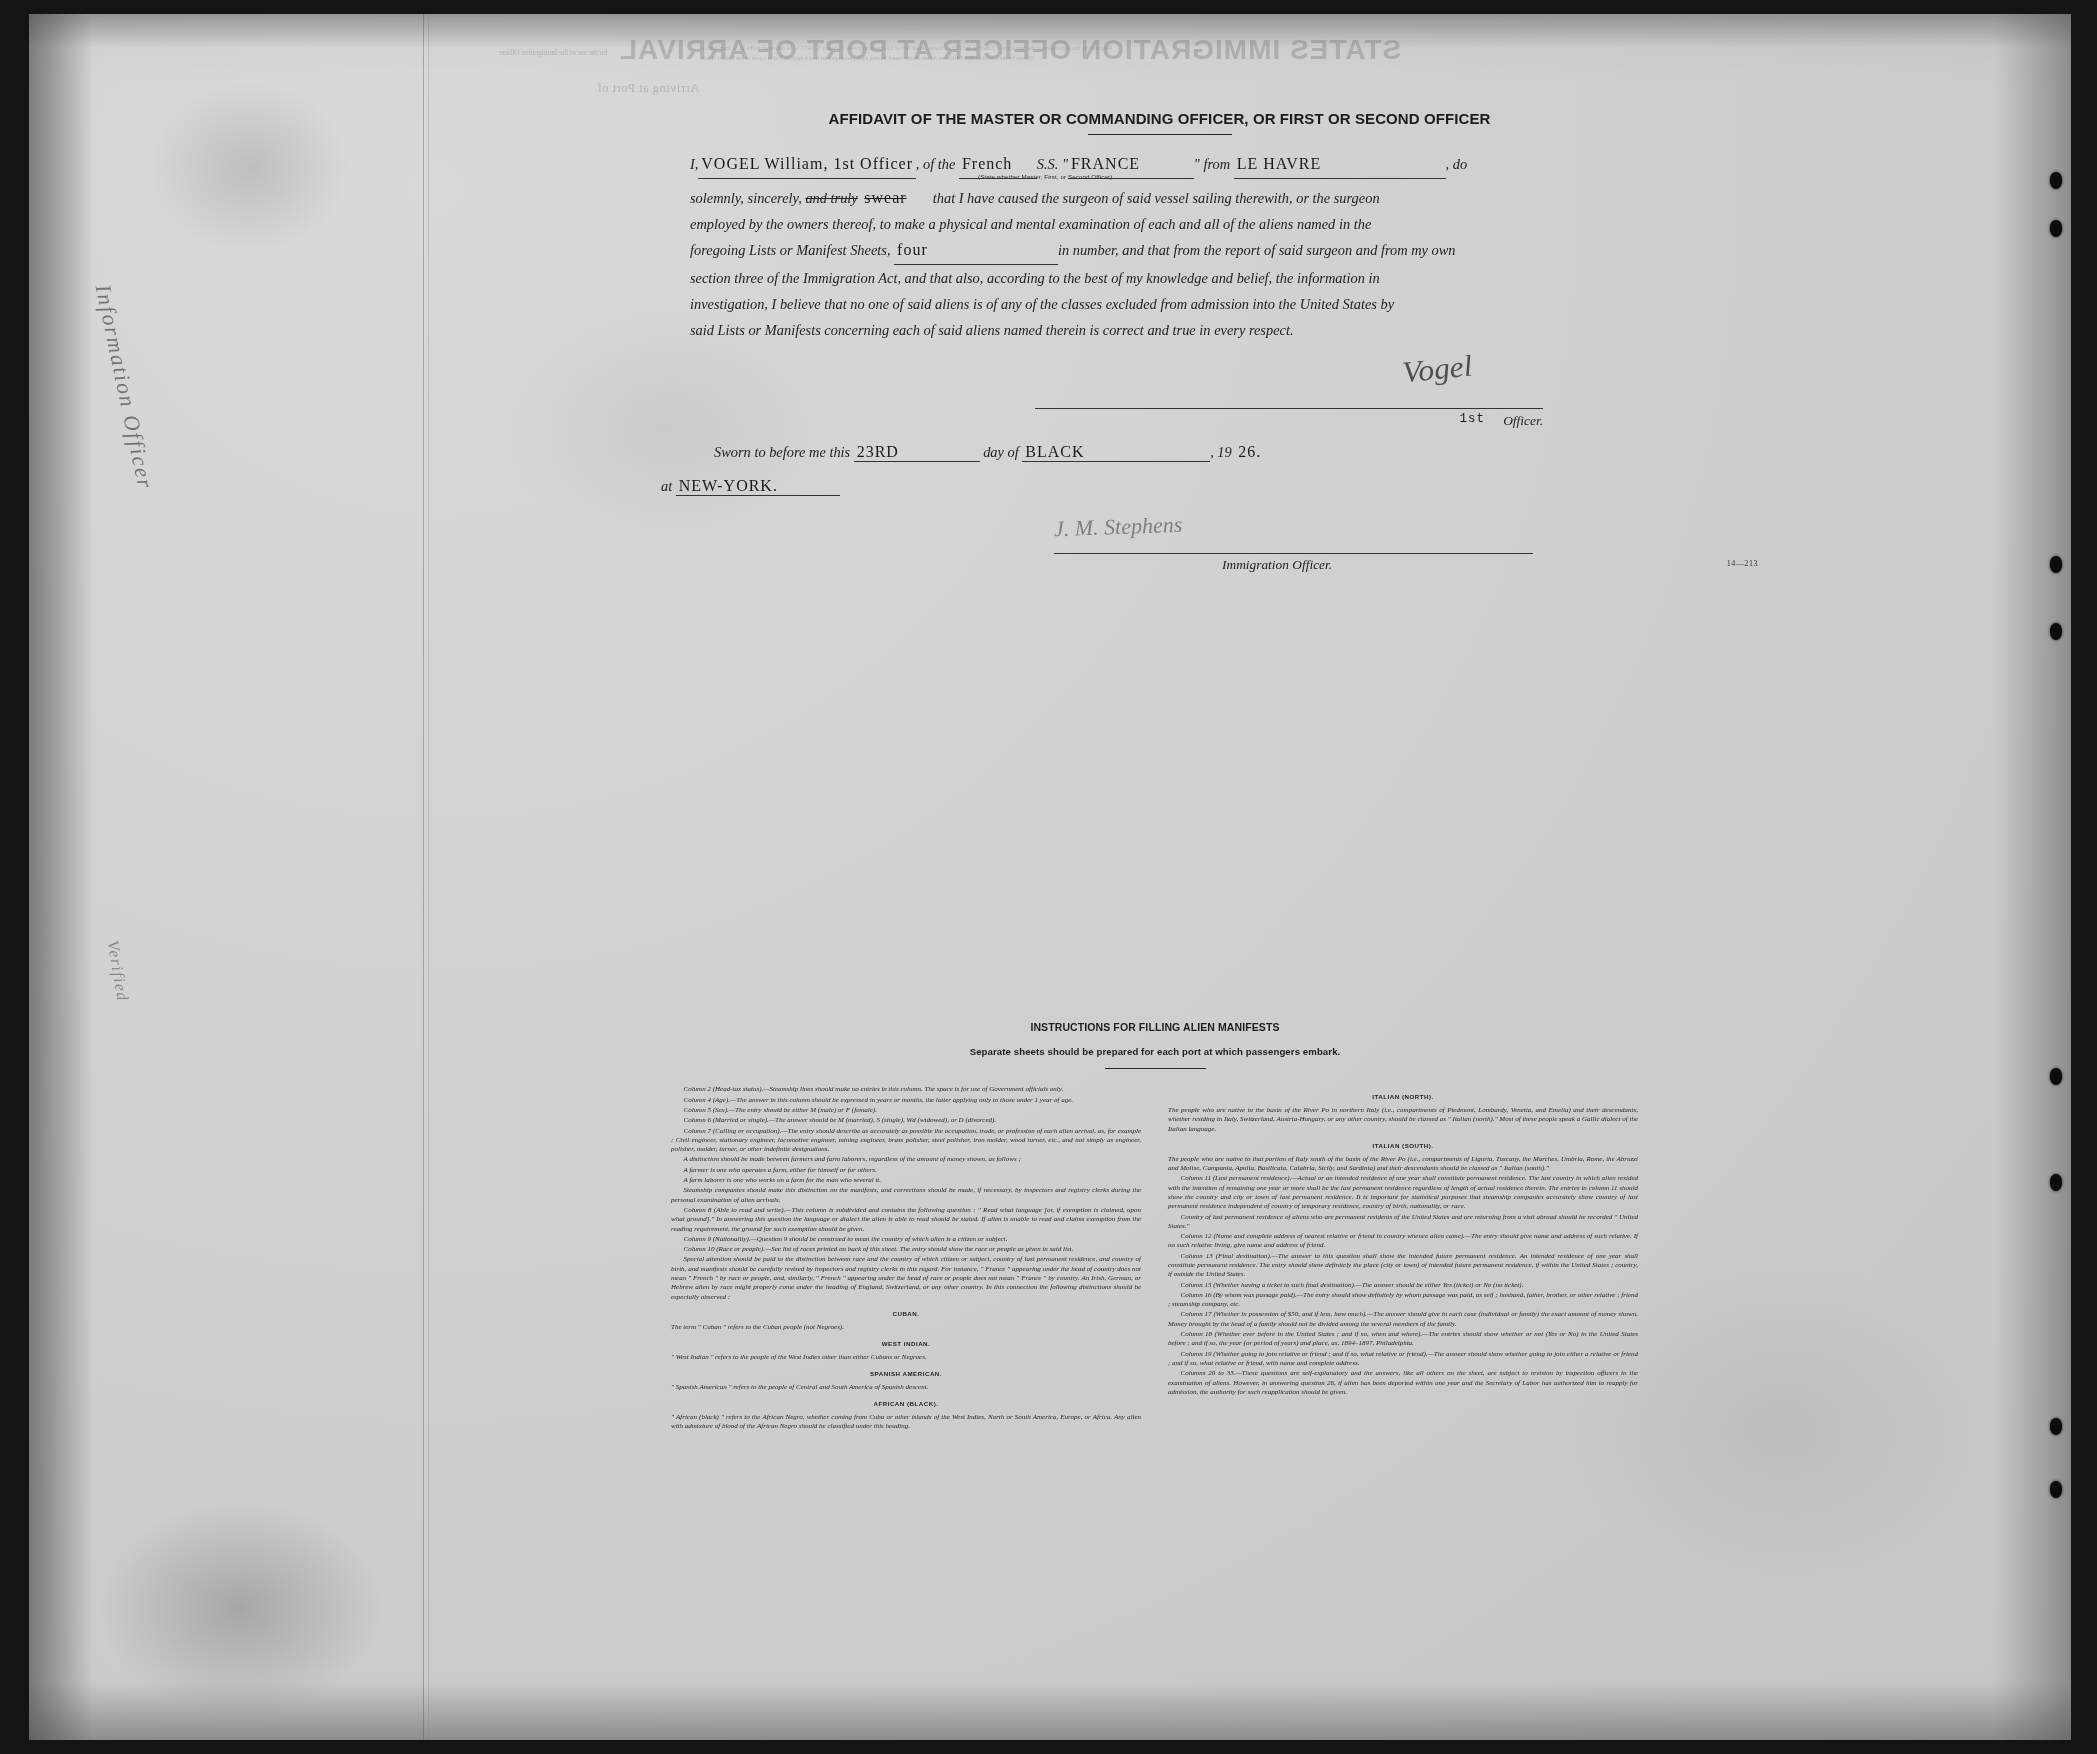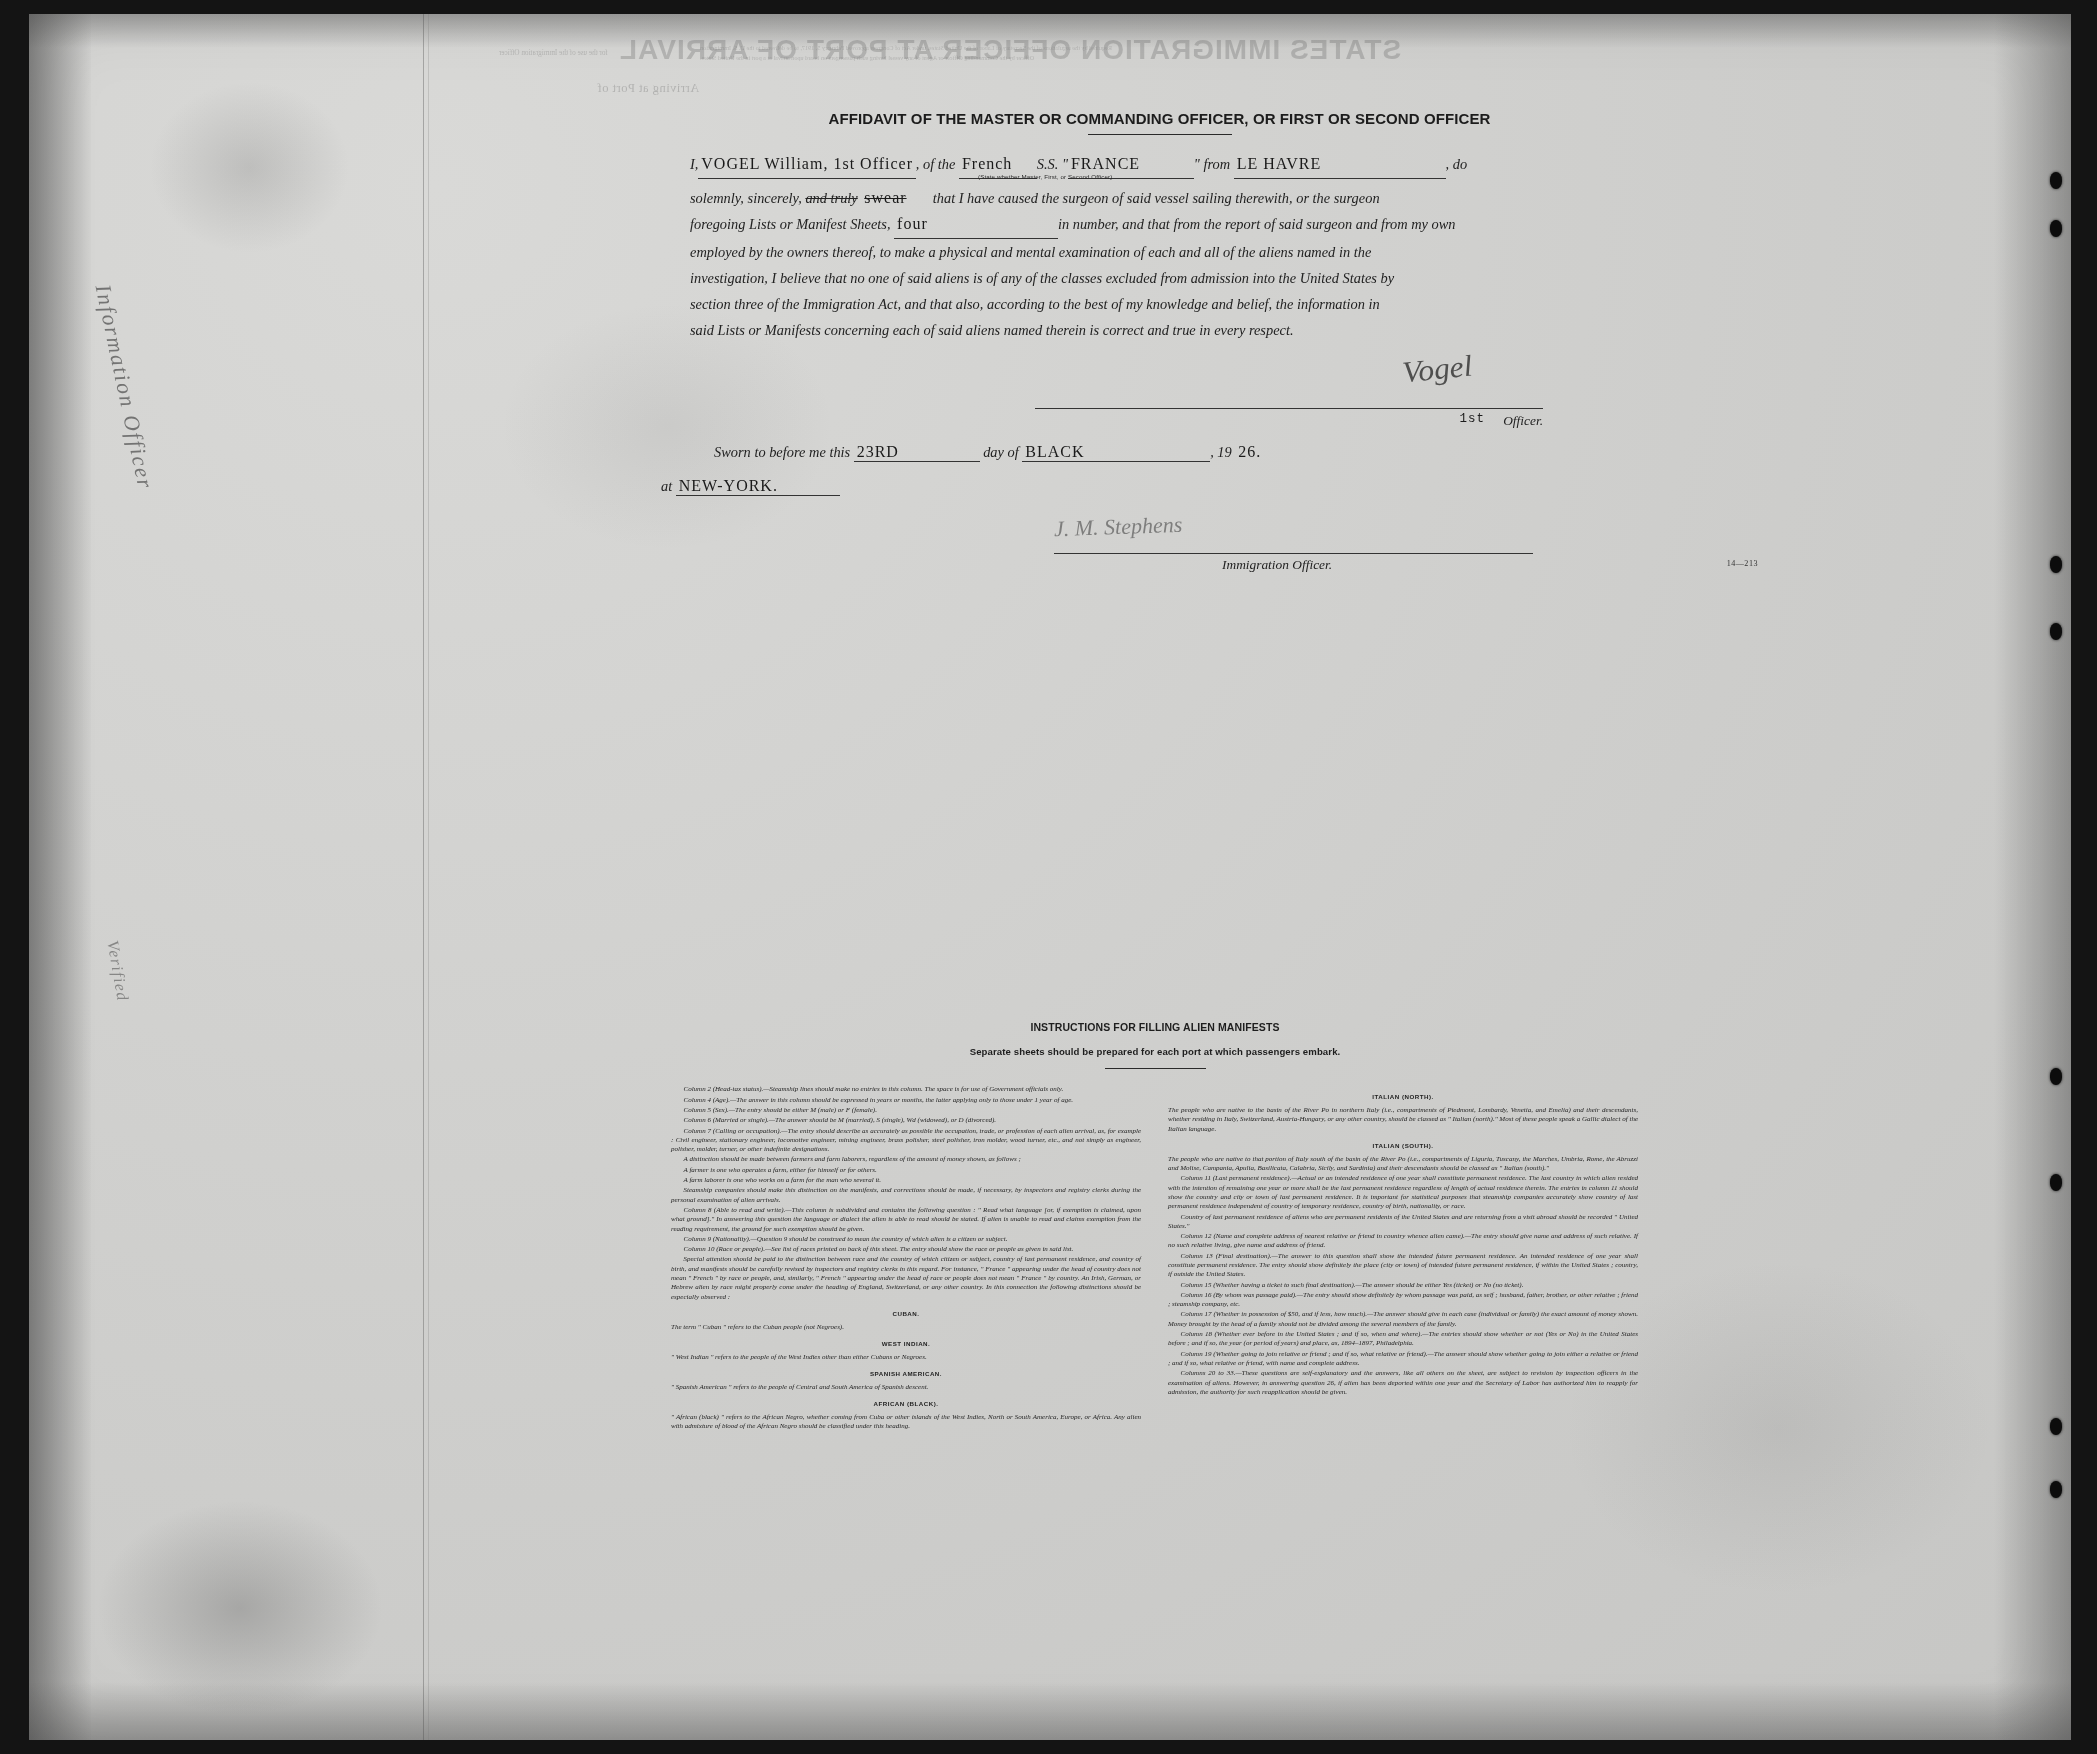--- a/index.html
+++ b/index.html
@@ -428,29 +428,29 @@
 
       <div class="tiny-caption" id="whether-caption">(State whether Master, First, or Second Officer)</div>
 
       <div class="body-line">
         <span>solemnly, sincerely,</span>
         <span class="strike">and truly</span>
         <span class="fill strike" style="min-width:62px;border-bottom:none">swear</span>
         <span>that I have caused the surgeon of said vessel sailing therewith, or the surgeon</span>
       </div>
 
+      <div class="body-line">employed by the owners thereof, to make a physical and mental examination of each and all of the aliens named in the</div>
+
       <div class="body-line">
         <span>foregoing Lists or Manifest Sheets,</span>
         <span class="fill" style="min-width:158px">four</span><span>in number, and that from the report of said surgeon and from my own</span>
       </div>
 
-      <div class="body-line">employed by the owners thereof, to make a physical and mental examination of each and all of the aliens named in the</div>
-
+      <div class="body-line">section three of the Immigration Act, and that also, according to the best of my knowledge and belief, the information in</div>
       <div class="body-line">investigation, I believe that no one of said aliens is of any of the classes excluded from admission into the United States by</div>
-      <div class="body-line">section three of the Immigration Act, and that also, according to the best of my knowledge and belief, the information in</div>
       <div class="body-line">said Lists or Manifests concerning each of said aliens named therein is correct and true in every respect.</div>
 
       <div id="signature-area">
         <div id="signature">Vogel</div>
         <div id="signature-rule"></div>
         <div id="officer-rank">1st</div>
         <div id="officer-label">Officer.</div>
       </div>
 
       <div id="sworn-line">

